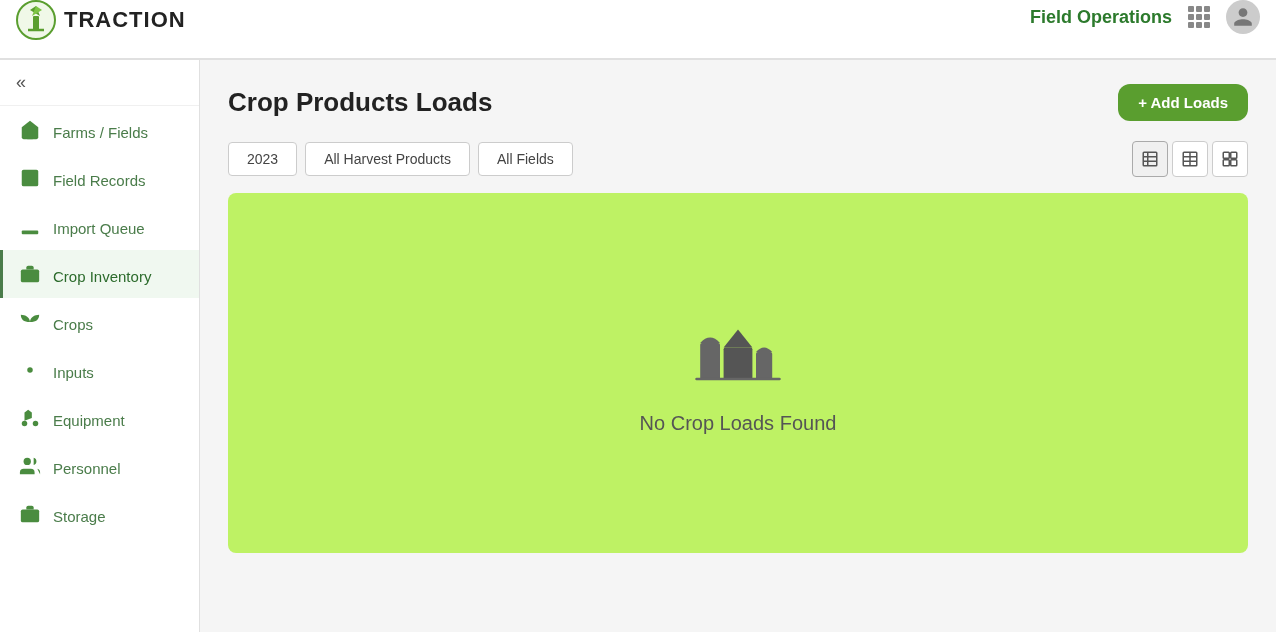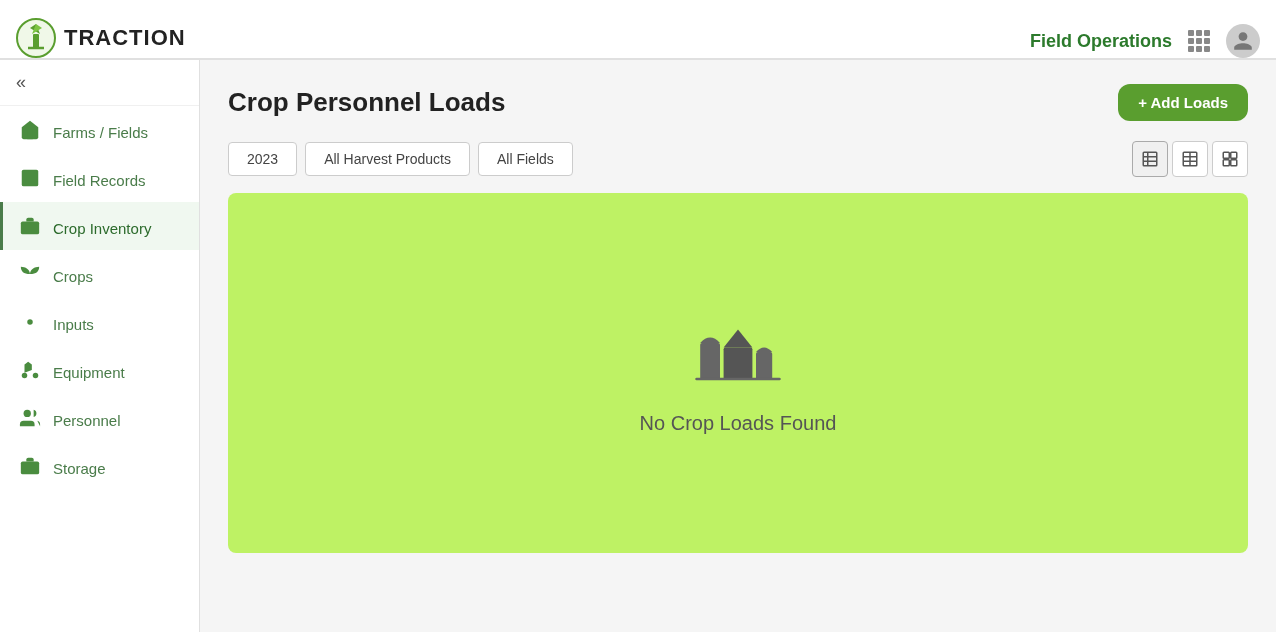--- a/index.html
+++ b/index.html
@@ -1,21 +1,21 @@
 <!DOCTYPE html>
 <html><head>
   <meta charset="utf-8">
   <style>
     * { box-sizing: border-box; margin: 0; padding: 0; }
     body { font-family: 'Segoe UI', Arial, sans-serif; background: #f5f5f5; display: flex; flex-direction: column; height: 632px; overflow: hidden; }
 
     
     .header {
       display: flex;
-      align-items: flex-end;
+      align-items: flex-start;
       justify-content: space-between;
       background: #fff;
       height: 60px;
       padding: 0 16px;
       border-bottom: 2px solid #e0e0e0;
       flex-shrink: 0;
       z-index: 10;
     }
     .logo-area {
       display: flex;
@@ -271,20 +271,29 @@
     <div class="sidebar-item">
       <span class="icon">
         <svg width="22" height="22" viewBox="0 0 24 24">
             <rect x="3" y="3" width="18" height="18" rx="2"></rect>
             <path d="M9 9h6M9 13h6M9 17h4"></path>
           </svg>
       </span>
       <span>Field Records</span>
     </div>
 
+    <div class="sidebar-item">
+      <span class="icon">
+        <svg width="22" height="22" viewBox="0 0 24 24">
+            <path d="M12 3v12m0 0l-4-4m4 4l4-4"></path>
+            <rect x="3" y="17" width="18" height="4" rx="1"></rect>
+          </svg>
+      </span>
+      <span>Import Queue</span>
+    </div>
 
     <div class="sidebar-item active">
       <span class="icon">
         <svg width="22" height="22" viewBox="0 0 24 24">
             <rect x="2" y="7" width="20" height="14" rx="2"></rect>
             <path d="M16 7V5a2 2 0 00-2-2h-4a2 2 0 00-2 2v2"></path>
             <line x1="12" y1="12" x2="12" y2="16"></line>
             <line x1="10" y1="14" x2="14" y2="14"></line>
           </svg>
       </span>
@@ -339,21 +348,21 @@
             <rect x="2" y="7" width="20" height="14" rx="2"></rect>
             <path d="M16 7V5a2 2 0 00-2-2h-4a2 2 0 00-2 2v2"></path>
           </svg>
       </span>
       <span>Storage</span>
     </div>
   </nav>
 
   <main class="main-content">
     <div class="page-header">
-      <h1 class="page-title">Crop Personnel Loads</h1>
+      <h1 class="page-title">Crop Products Loads</h1>
       <button class="add-loads-btn">+ Add Loads</button>
     </div>
 
     <div class="filter-bar">
       <button class="filter-btn">2023</button>
       <button class="filter-btn">All Harvest Products</button>
       <button class="filter-btn">All Fields</button>
 
       <div class="view-toggle">
 

